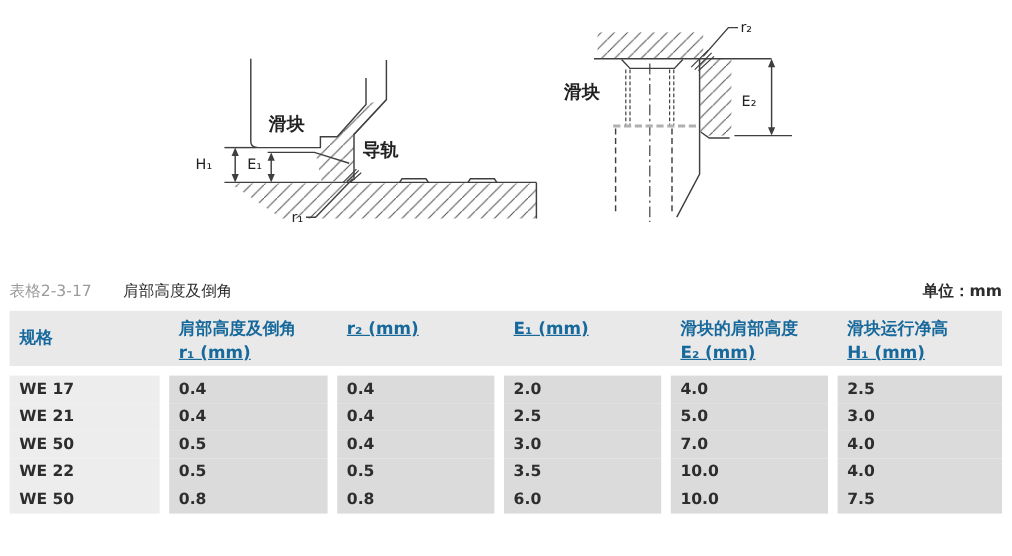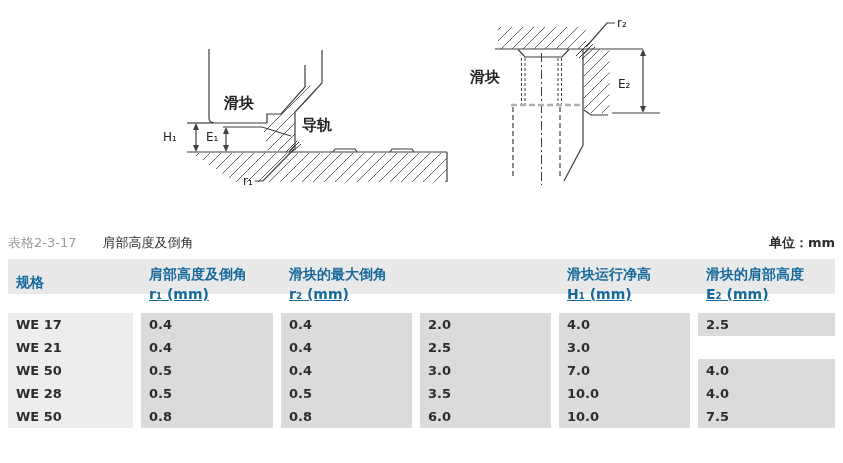--- a/index.html
+++ b/index.html
@@ -9,21 +9,21 @@
   svg text{font-family:"DejaVu Sans","Liberation Sans",sans-serif;fill:#222;}
   .lbl{font-size:15px;font-weight:bold;}
   .dim{font-size:12px;}
 
   .titlebar{position:absolute;left:8px;top:234px;width:827px;height:20px;font-size:13px;}
   .title-num{color:#9b9b9b;font-weight:400;text-align:center;}
   .title-main{color:#2d2d2d;font-weight:normal;margin-left:22px;}
   .title-unit{position:absolute;right:0;top:0;color:#2d2d2d;font-weight:bold;margin-left:18px;}
 
   .grid{display:grid;grid-template-columns:125px 132px 131px 131px 131px 137px;column-gap:8px;}
-  .thead{position:absolute;left:8px;top:259px;width:827px;height:35px;background:#e9e9e9;}
+  .thead{position:absolute;left:8px;top:259px;width:827px;height:46px;background:#e9e9e9;}
   .th{color:#17699c;font-weight:bold;font-size:14px;line-height:20px;padding:5px 0 0 8px;}
   .th .t2{font-weight:bold;text-decoration:underline;}
   .th-spec{display:flex;align-items:center;padding-top:0;}
   .tbody{position:absolute;left:8px;top:313px;width:827px;}
   .trow{margin-bottom:0;}
   .td{height:23px;line-height:23px;font-size:13px;font-weight:bold;
       padding-left:8px;background:#dbdbdb;white-space:nowrap;overflow:hidden;}
   .td-spec{background:#ededed;}
 </style>
 </head>
@@ -132,61 +132,62 @@
 
   <div class="thead grid">
     <div class="th th-spec">
       <span class="t1">规格</span>
     </div>
     <div class="th">
       <div class="t1">肩部高度及倒角</div>
       <div class="t2">r₁ (mm)</div>
     </div>
     <div class="th">
-      <div class="t1">滑块的最大倒角</div>
       <div class="t2">r₂ (mm)</div>
     </div>
     <div class="th">
+      <div class="t2">E₁ (mm)</div>
+    </div>
+    <div class="th">
+      <div class="t1">滑块的肩部高度</div>
+      <div class="t2">E₂ (mm)</div>
     </div>
     <div class="th">
       <div class="t1">滑块运行净高</div>
       <div class="t2">H₁ (mm)</div>
-    </div>
-    <div class="th">
-      <div class="t1">滑块的肩部高度</div>
-      <div class="t2">E₂ (mm)</div>
     </div>
   </div>
 
   <div class="tbody">
     <div class="grid trow">
       <div class="td td-spec">WE 17</div>
       <div class="td">0.4</div>
       <div class="td">0.4</div>
       <div class="td">2.0</div>
       <div class="td">4.0</div>
       <div class="td">2.5</div>
     </div>
     <div class="grid trow">
       <div class="td td-spec">WE 21</div>
       <div class="td">0.4</div>
       <div class="td">0.4</div>
       <div class="td">2.5</div>
+      <div class="td">5.0</div>
       <div class="td">3.0</div>
     </div>
     <div class="grid trow">
       <div class="td td-spec">WE 50</div>
       <div class="td">0.5</div>
       <div class="td">0.4</div>
       <div class="td">3.0</div>
       <div class="td">7.0</div>
       <div class="td">4.0</div>
     </div>
     <div class="grid trow">
-      <div class="td td-spec">WE 28</div>
+      <div class="td td-spec">WE 22</div>
       <div class="td">0.5</div>
       <div class="td">0.5</div>
       <div class="td">3.5</div>
       <div class="td">10.0</div>
       <div class="td">4.0</div>
     </div>
     <div class="grid trow">
       <div class="td td-spec">WE 50</div>
       <div class="td">0.8</div>
       <div class="td">0.8</div>

